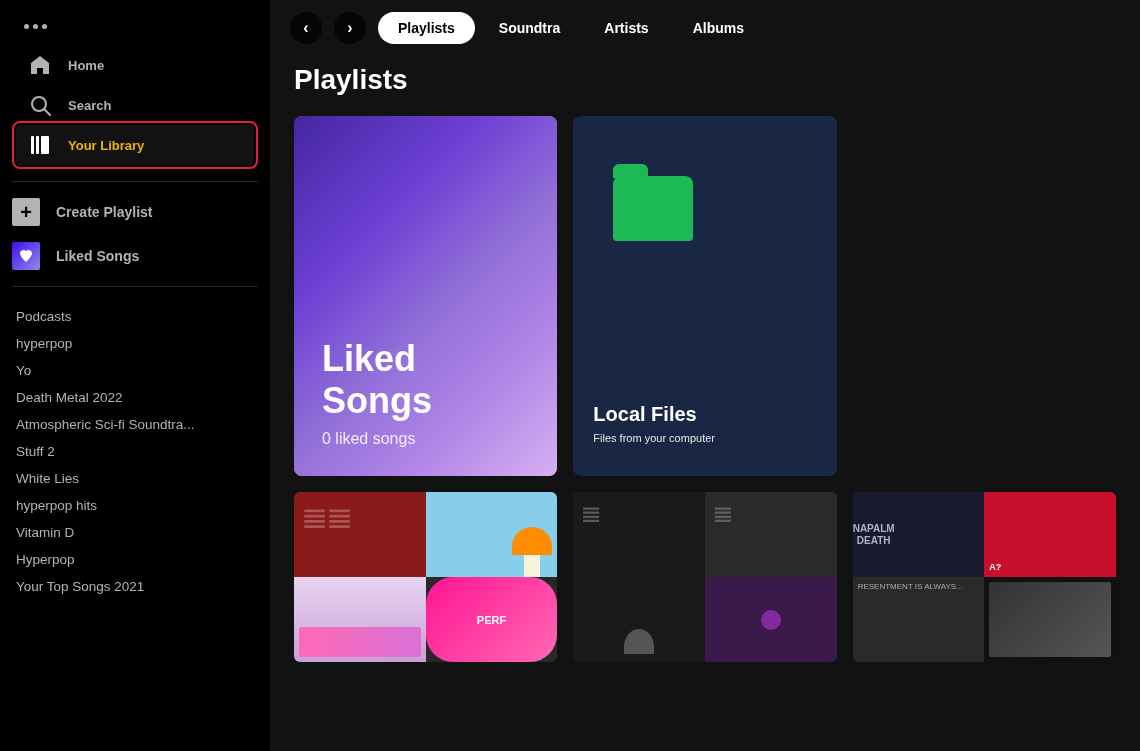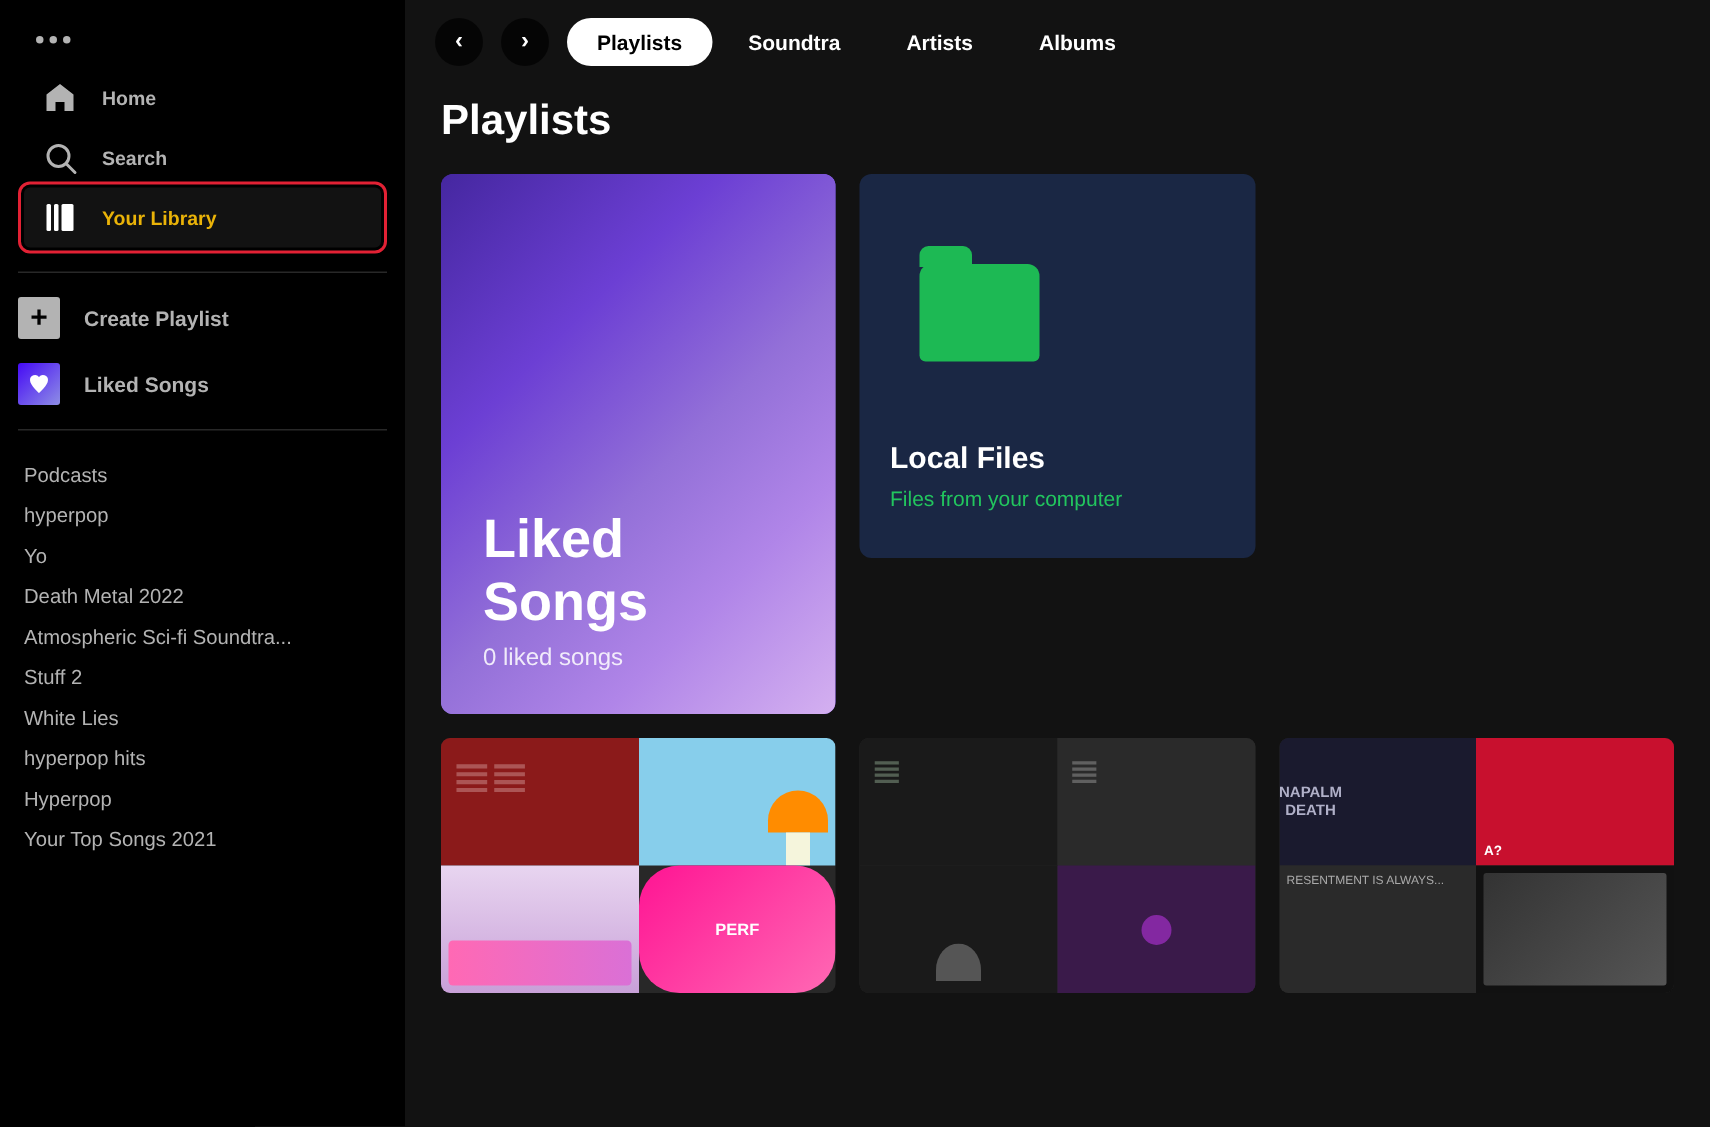--- a/index.html
+++ b/index.html
@@ -250,21 +250,21 @@
 
     
     .local-files-card {
       background: #1a2744;
       border-radius: 8px;
       padding: 20px;
       display: flex;
       flex-direction: column;
       align-items: flex-start;
       cursor: pointer;
-      height: 256px;
+      height: 360px;
     }
     .folder-icon {
       width: 80px;
       height: 65px;
       background: #1db954;
       border-radius: 8px 8px 4px 4px;
       margin-top: 40px;
       margin-left: 20px;
       position: relative;
     }
@@ -282,22 +282,22 @@
       margin-top: auto;
       padding-bottom: 12px;
     }
     .local-files-title {
       font-size: 20px;
       font-weight: 700;
       color: #fff;
       margin-bottom: 6px;
     }
     .local-files-sub {
-      font-size: 14px;
-      color: #22c55e;
+      font-size: 11px;
+      color: #e5e5e5;
     }
 
     
     .thumbnails-row {
       display: grid;
       grid-template-columns: 1fr 1fr 1fr;
       gap: 16px;
       margin-top: 16px;
     }
 
@@ -446,20 +446,21 @@
 
   <div class="playlist-list">
     <div class="playlist-item">Podcasts</div>
     <div class="playlist-item">hyperpop</div>
     <div class="playlist-item">Yo</div>
     <div class="playlist-item">Death Metal 2022</div>
     <div class="playlist-item">Atmospheric Sci-fi Soundtra...</div>
     <div class="playlist-item">Stuff 2</div>
     <div class="playlist-item">White Lies</div>
     <div class="playlist-item">hyperpop hits</div>
+    <div class="playlist-item">Vitamin D</div>
     <div class="playlist-item">Hyperpop</div>
     <div class="playlist-item">Your Top Songs 2021</div>
   </div>
 </div>
 
 <div id="main">
 
   <div class="top-nav">
     <button class="nav-arrow">‹</button>
     <button class="nav-arrow">›</button>

